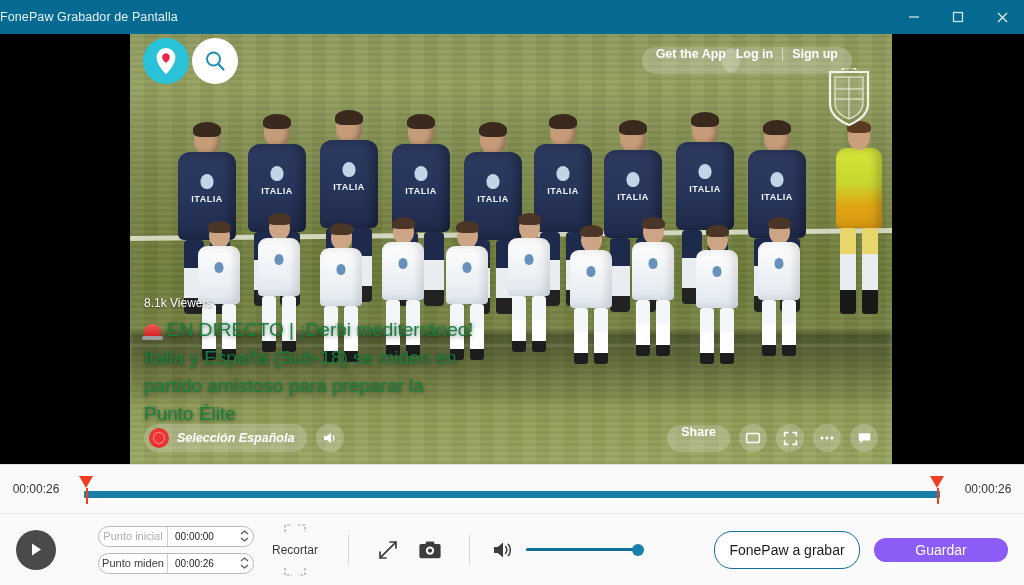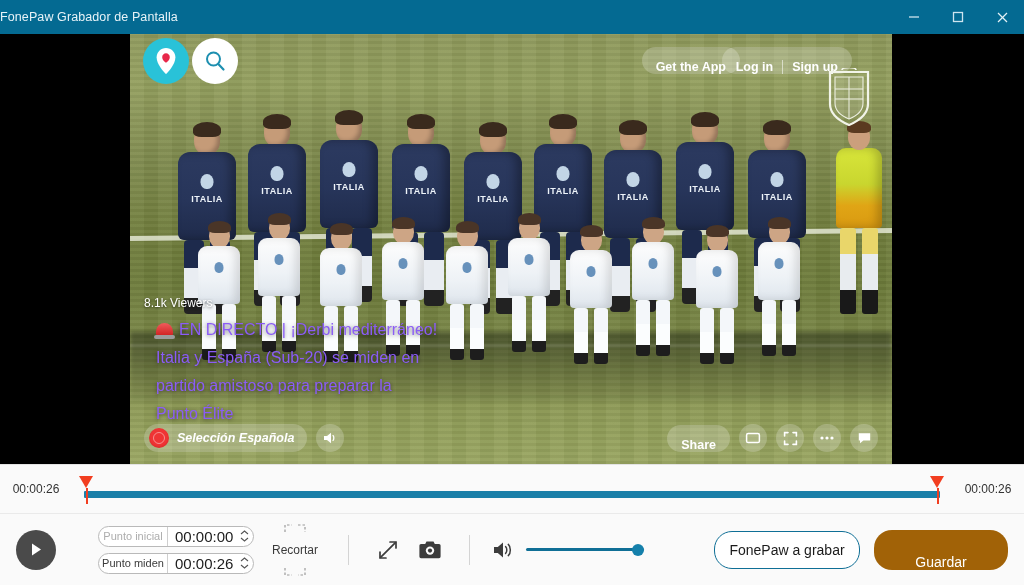--- a/index.html
+++ b/index.html
@@ -303,21 +303,21 @@
     background: #fff;
     display: flex;
     align-items: center;
     justify-content: center;
   }
   .pill {
     background: rgba(255,255,255,.22);
     border-radius: 16px;
     height: 27px;
     display: flex;
-    align-items: flex-end;
+    align-items: flex-start;
     justify-content: center;
     color: #fff;
     font-size: 12.5px;
     font-weight: bold;
     padding: 0 14px;
     user-select: none;
   }
   .get-app { position: absolute; right: 152px; top: 13px; }
   .auth-pill {
     position: absolute;
@@ -338,25 +338,24 @@
     left: 14px; top: 262px;
     color: #fff;
     font-size: 12px;
     font-weight: normal;
     text-shadow: 0 1px 3px rgba(0,0,0,.6);
   }
   .desc {
     position: absolute;
     left: 14px; top: 282px;
     width: 470px;
-    color: #8b5cf6;
-    font-size: 16px;
+    color: #15803d;
+    font-size: 19px;
     line-height: 28px;
     text-shadow: 0 1px 4px rgba(0,0,0,.55);
-    margin-left: 12px;
   }
   .siren {
     display: inline-block;
     width: 17px; height: 13px;
     border-radius: 9px 9px 3px 3px;
     background: linear-gradient(180deg, #f05b5b, #cf2020);
     vertical-align: -1px;
     margin-right: 6px;
     position: relative;
   }
@@ -511,21 +510,21 @@
     display: flex;
     align-items: center;
     justify-content: center;
     color: #3b3b3b;
     border-right: 1px solid #cfcfcf;
     user-select: none;
   }
   .spin-label.muted { color: #adadad; }
   .spin-value {
     flex: 1 1 auto;
-    font-size: 15px;
+    font-size: 10px;
     display: flex;
     align-items: center;
     padding-left: 7px;
     color: #1c1c1c;
     font-family: "Liberation Sans", sans-serif;
   }
   .spin-arrows {
     width: 18px;
     display: flex;
     flex-direction: column;
@@ -600,28 +599,28 @@
     background: #fff;
     color: #1b1b1b;
     font-size: 14px;
     display: flex;
     align-items: center;
     justify-content: center;
     cursor: pointer;
     user-select: none;
   }
   .btn-primary {
-    height: 40px;
+    height: 24px;
     min-width: 134px;
     border-radius: 18px;
-    background: #a16207;
+    background: #8b5cf6;
     color: #fff;
     font-size: 14px;
     display: flex;
-    align-items: flex-end;
+    align-items: center;
     justify-content: center;
     margin-left: 14px;
     cursor: pointer;
     user-select: none;
     border: none;
   }
 </style>
 </head>
 <body>
 
@@ -837,21 +836,21 @@
         <line x1="9" y1="21" x2="37" y2="21" stroke="#eef0e2" stroke-width="1"></line>
         <line x1="9" y1="31" x2="37" y2="31" stroke="#eef0e2" stroke-width="1"></line>
         <line x1="23" y1="9" x2="23" y2="51" stroke="#eef0e2" stroke-width="1"></line>
         <path d="M16 2c0-1.6 3-2.6 7-2.6s7 1 7 2.6" fill="none" stroke="#f2f4e9" stroke-width="1.6"></path>
       </svg>
 
       <div class="viewers">8.1k Viewers</div>
 
       <div class="desc">
         <span class="siren"></span><span>EN DIRECTO | ¡Derbi mediterráneo!</span><br>
-        <span>Italia y España (Sub-20) se miden en</span><br>
+        <span>Italia y España (Sub-18) se miden en</span><br>
         <span>partido amistoso para preparar la</span><br>
         <span>Punto Élite</span>
       </div>
 
       <div class="bc-left">
         <div class="bc-name">
           <span class="bc-avatar"></span>
           <span>Selección Española</span>
         </div>
         <div class="round-btn">

